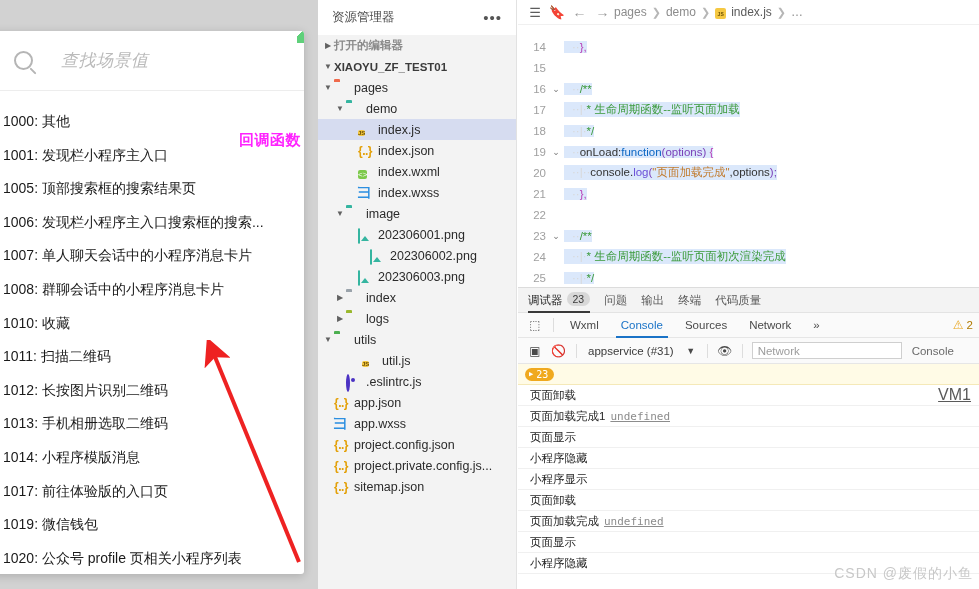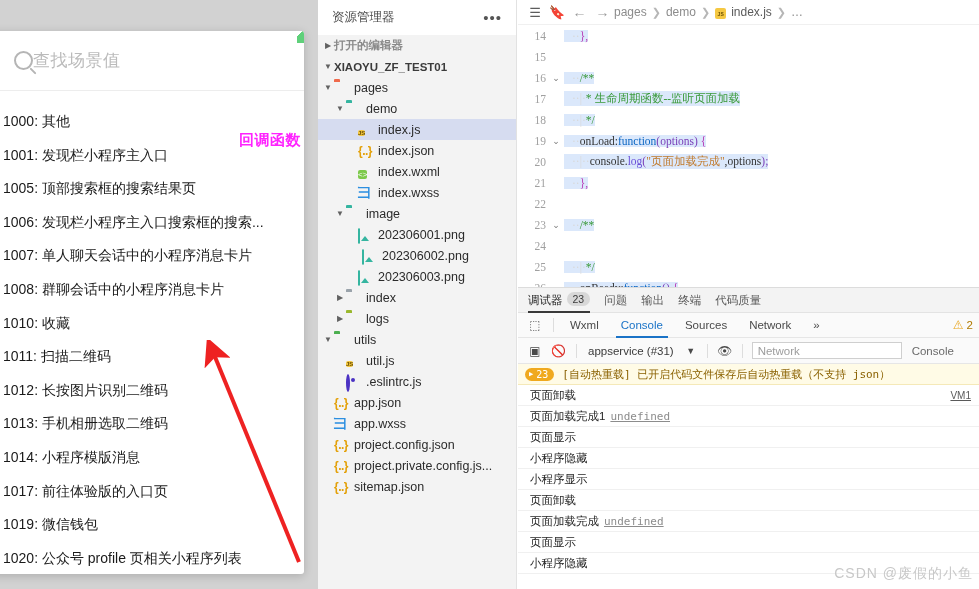--- a/index.html
+++ b/index.html
@@ -54,24 +54,25 @@
   .search-glass::after {
     content: "";
     position: absolute;
     right: -6px; bottom: -4px;
     width: 8px; height: 2px;
     background: #b5b5b5;
     transform: rotate(45deg);
     border-radius: 1px;
   }
   .search-ph {
-    margin-left: 0;
+    margin-left: 28px;
     font-size: 17px;
     color: #bbbbbb;
     letter-spacing: .5px;
+    font-style: italic;
   }
   .scene-list {
     padding: 14px 0 0 0;
   }
   .scene-item {
     height: 33.6px;
     line-height: 33.6px;
     padding: 0 10px 0 11px;
     font-size: 14px;
     color: #1a1a1a;
@@ -253,22 +254,23 @@
     width:11px;height:11px;background:#f5c842;border-radius:2px;
     font-size:5px;color:#6b4f00;text-align:center;line-height:12px;font-weight:700;
     margin-right:5px; position: relative; top: 1px;
   }
 
   .code-area {
     position: relative;
     height: 270px;
     background: #ffffff;
     overflow: hidden;
-    font-family: Liberation Serif, serif;
+    font-family: Liberation Sans, sans-serif;
     font-size: 11.5px;
+    margin-top: 11px;
   }
   .code-line {
     height: 21px;
     display: flex;
     align-items: center;
     white-space: pre;
   }
   .ln {
     width: 30px;
     flex: 0 0 30px;
@@ -424,21 +426,21 @@
     color: #8c8c8c;
     font-family: "DejaVu Sans Mono","Liberation Mono",monospace;
     font-size: 11px;
     margin-left: 5px;
     text-decoration: underline;
   }
   .con-vm {
     margin-left: auto;
     padding-right: 8px;
     color: #5a5a5a;
-    font-size: 10px;
+    font-size: 16px;
     text-decoration: underline;
   }
   .watermark {
     position: absolute;
     right: 6px; bottom: 6px;
     font-size: 14px;
     color: #c8c8c8;
     letter-spacing: 1px;
     white-space: nowrap;
     z-index: 30;
@@ -539,21 +541,21 @@
         <div class="exp-row" style="padding-left: 16px;">
           <span class="twisty">▼</span>
           <span class="fi"><span class="folder" style="background: rgb(53, 181, 160);"></span></span>
           <span class="exp-name">image</span>
         </div>
         <div class="exp-row" style="padding-left: 28px;">
           <span class="twisty"></span>
           <span class="fi"><span class="badge-img"></span></span>
           <span class="exp-name">202306001.png</span>
         </div>
-        <div class="exp-row" style="padding-left: 32px;">
+        <div class="exp-row" style="padding-left: 40px;">
           <span class="twisty"></span>
           <span class="fi"><span class="badge-img"></span></span>
           <span class="exp-name">202306002.png</span>
         </div>
         <div class="exp-row" style="padding-left: 28px;">
           <span class="twisty"></span>
           <span class="fi"><span class="badge-img"></span></span>
           <span class="exp-name">202306003.png</span>
         </div>
         <div class="exp-row" style="padding-left: 16px;">
@@ -564,21 +566,21 @@
         <div class="exp-row" style="padding-left: 16px;">
           <span class="twisty">▶</span>
           <span class="fi"><span class="folder" style="background: rgb(154, 184, 46);"></span></span>
           <span class="exp-name">logs</span>
         </div>
         <div class="exp-row" style="padding-left: 4px;">
           <span class="twisty">▼</span>
           <span class="fi"><span class="folder" style="background: rgb(76, 175, 80);"></span></span>
           <span class="exp-name">utils</span>
         </div>
-        <div class="exp-row" style="padding-left: 16px;">
+        <div class="exp-row" style="padding-left: 32px;">
           <span class="twisty"></span>
           <span class="fi"><span class="badge-js">JS</span></span>
           <span class="exp-name">util.js</span>
         </div>
         <div class="exp-row" style="padding-left: 16px;">
           <span class="twisty"></span>
           <span class="fi"><span class="badge-eslint"></span></span>
           <span class="exp-name">.eslintrc.js</span>
         </div>
         <div class="exp-row" style="padding-left: 4px;">
@@ -631,21 +633,21 @@
         <div class="code-line"><span class="ln">14</span><span class="fold"></span><span class="code-text hl"><span class="ind-guide">··</span><span class="tok-brc">},</span></span></div>
         <div class="code-line"><span class="ln">15</span><span class="fold"></span><span class="code-text">&nbsp;</span></div>
         <div class="code-line"><span class="ln">16</span><span class="fold">⌄</span><span class="code-text hl"><span class="ind-guide">··</span><span class="tok-cmt">/**</span></span></div>
         <div class="code-line"><span class="ln">17</span><span class="fold"></span><span class="code-text hl"><span class="ind-guide">··|·</span><span class="tok-cmt">* 生命周期函数--监听页面加载</span></span></div>
         <div class="code-line"><span class="ln">18</span><span class="fold"></span><span class="code-text hl"><span class="ind-guide">··|·</span><span class="tok-cmt">*/</span></span></div>
         <div class="code-line"><span class="ln">19</span><span class="fold">⌄</span><span class="code-text hl"><span class="ind-guide">··</span><span class="tok-plain">onLoad</span><span class="tok-plain">:</span><span class="tok-kw">function</span><span class="tok-par">(</span><span class="tok-par">options</span><span class="tok-par">) </span><span class="tok-brc">{</span></span></div>
         <div class="code-line"><span class="ln">20</span><span class="fold"></span><span class="code-text hl"><span class="ind-guide">··|··</span><span class="tok-plain">console</span><span class="tok-plain">.</span><span class="tok-fn">log</span><span class="tok-par">(</span><span class="tok-str">"页面加载完成"</span><span class="tok-plain">,</span><span class="tok-plain">options</span><span class="tok-par">);</span></span></div>
         <div class="code-line"><span class="ln">21</span><span class="fold"></span><span class="code-text hl"><span class="ind-guide">··</span><span class="tok-brc">},</span></span></div>
         <div class="code-line"><span class="ln">22</span><span class="fold"></span><span class="code-text">&nbsp;</span></div>
         <div class="code-line"><span class="ln">23</span><span class="fold">⌄</span><span class="code-text hl"><span class="ind-guide">··</span><span class="tok-cmt">/**</span></span></div>
-        <div class="code-line"><span class="ln">24</span><span class="fold"></span></div>
+        <div class="code-line"><span class="ln">24</span><span class="fold"></span><span class="code-text hl"><span class="ind-guide">··|·</span><span class="tok-cmt">* 生命周期函数--监听页面初次渲染完成</span></span></div>
         <div class="code-line"><span class="ln">25</span><span class="fold"></span><span class="code-text hl"><span class="ind-guide">··|·</span><span class="tok-cmt">*/</span></span></div>
         <div class="code-line"><span class="ln">26</span><span class="fold">⌄</span><span class="code-text hl"><span class="ind-guide">··</span><span class="tok-plain">onReady</span><span class="tok-plain">:</span><span class="tok-kw">function</span><span class="tok-par">() </span><span class="tok-brc">{</span></span></div>
       </div>
 
     <div class="dbg">
 
       <div class="dbg-tabs" id="dbgtabs">
           <div class="dbg-tab active"><span>调试器</span><span class="cnt-pill">23</span></div>
           <div class="dbg-tab"><span>问题</span></div>
           <div class="dbg-tab"><span>输出</span></div>
@@ -678,21 +680,20 @@
         <span class="dt-divider"></span>
         <span class="ct-filter">Network</span>
         <span class="ct-level">Console</span>
       </div>
 
       <div class="con-warnrow">
         <span class="warn-badge">
           <span style="font-size:7px">▶</span>
           <span>23</span>
         </span>
-        <span>[自动热重载] 已开启代码文件保存后自动热重载（不支持 json）</span>
       </div>
 
       <div id="conlogs">
           <div class="con-row">
             <span>页面卸载</span>
             <span class="con-vm">VM1</span>
           </div>
           <div class="con-row">
             <span>页面加载完成1</span>
             <span class="con-undef">undefined</span>

